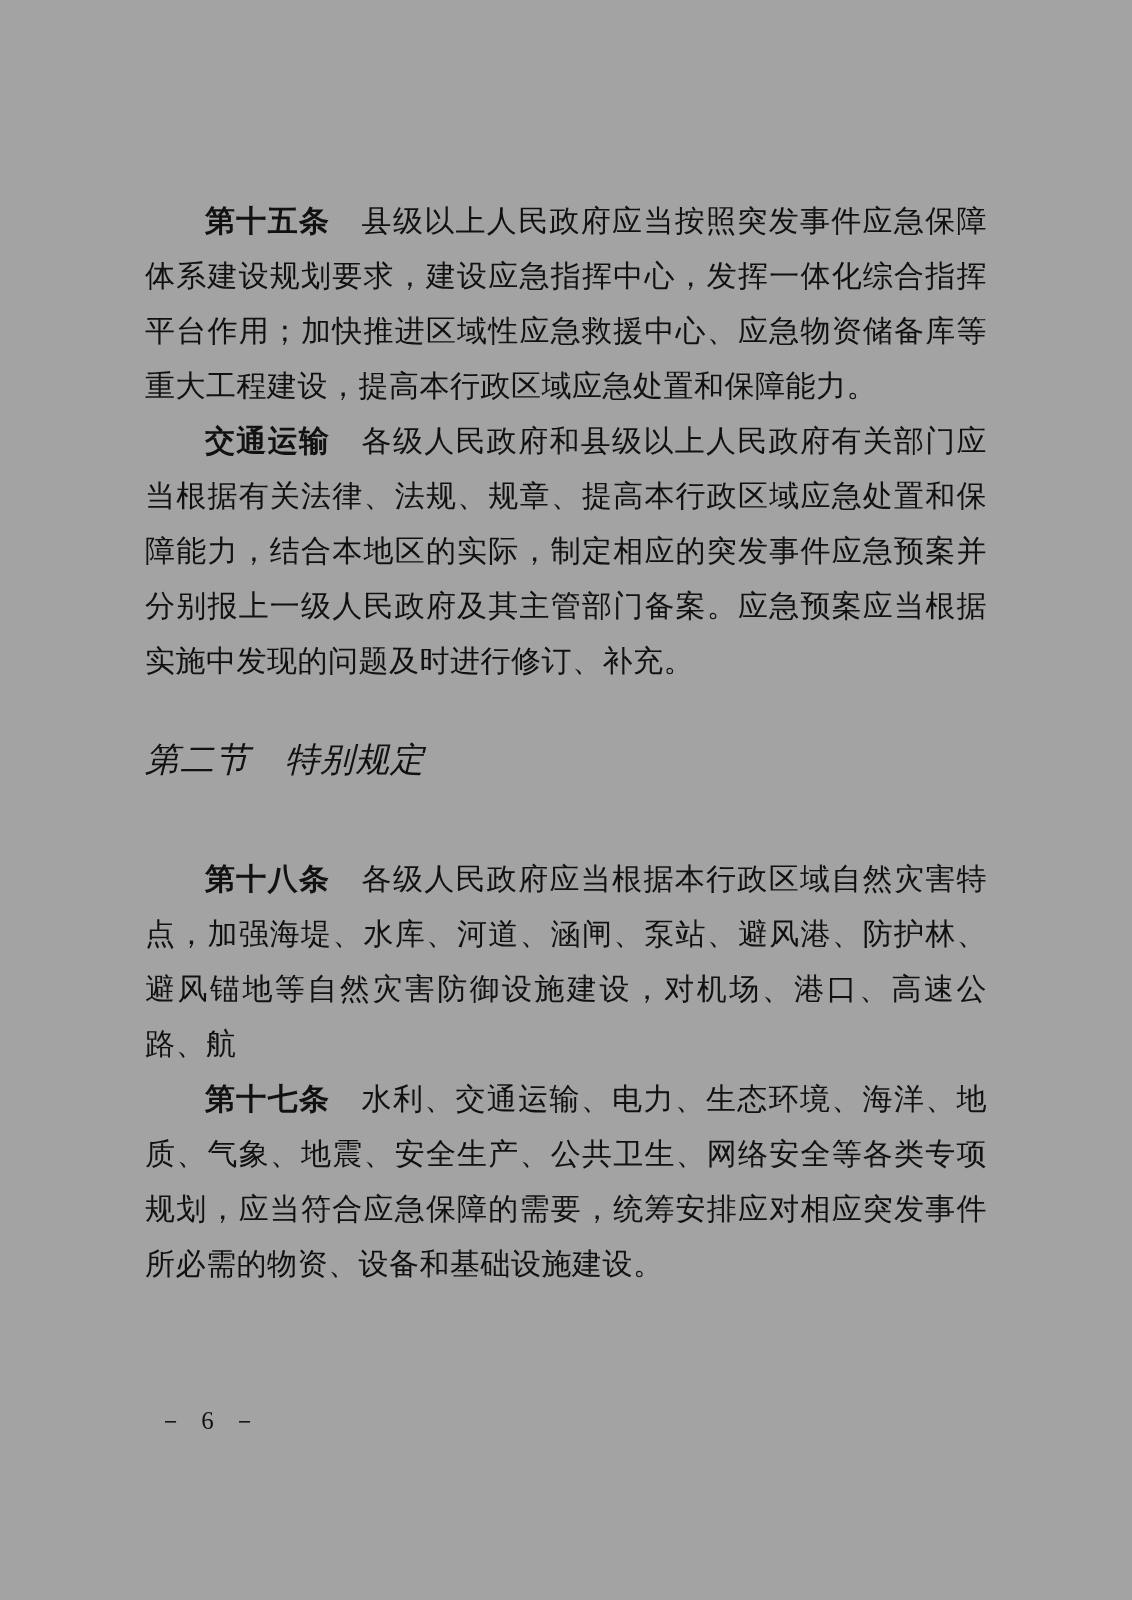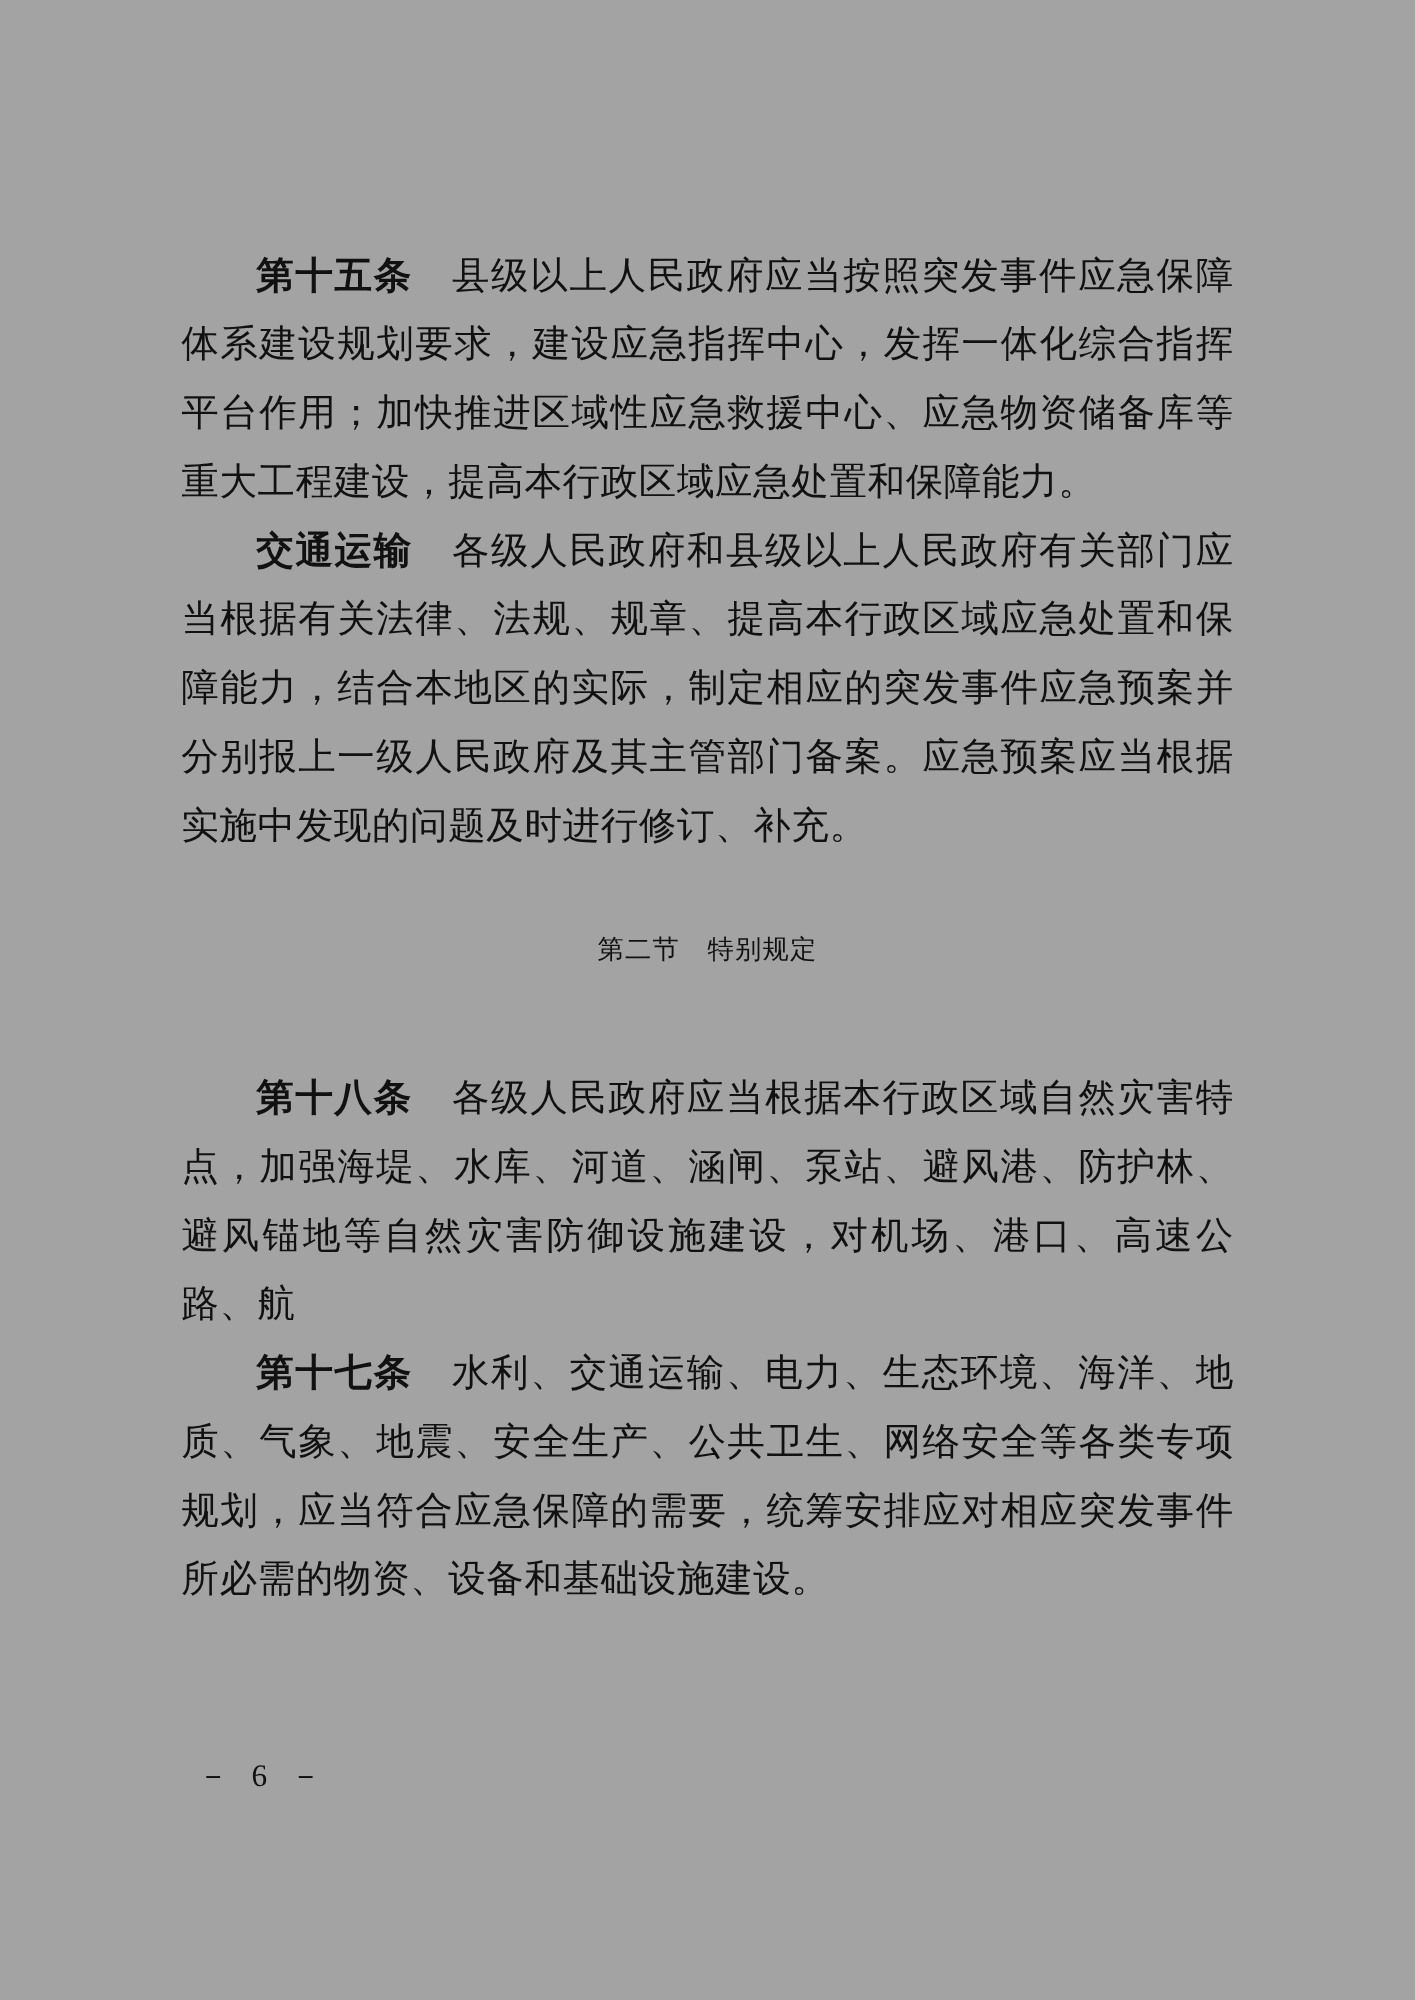--- a/index.html
+++ b/index.html
@@ -30,25 +30,26 @@
     text-justify: inter-ideograph;
     text-indent: 60px;
     letter-spacing: 0.5px;
     word-break: break-all;
   }
   .para .lead {
     font-weight: bold;
   }
   .heading {
     margin: 44px 0 64px 0;
-    font-size: 21px;
+    font-size: 34px;
     line-height: 55px;
     font-weight: normal;
-    text-align: center;
+    text-align: left;
     letter-spacing: 1px;
+    font-style: italic;
   }
   .page-number {
     position: absolute;
     left: 158px;
     top: 1404px;
     font-size: 25px;
     letter-spacing: 6px;
     color: #111111;
   }
 </style>

